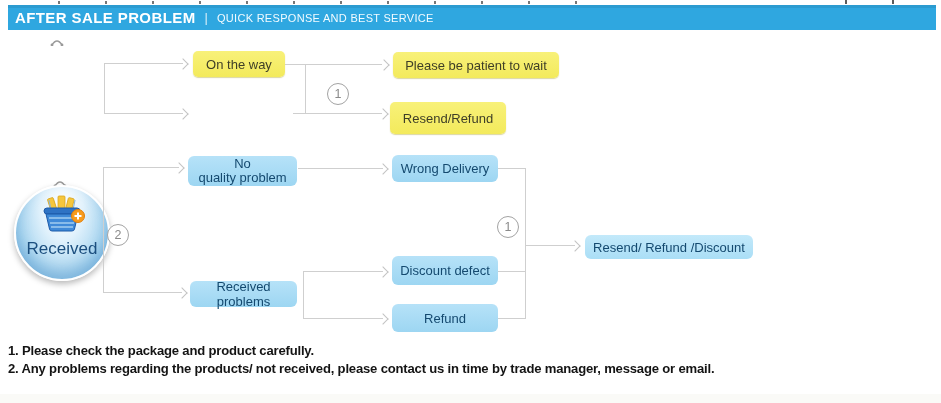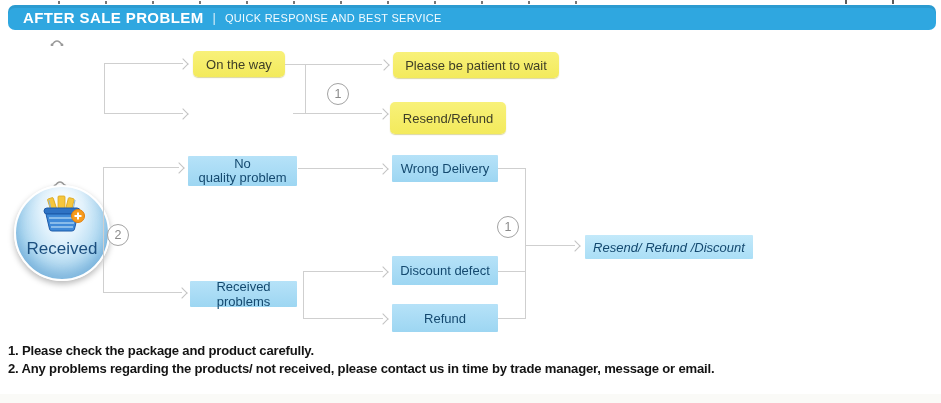--- a/index.html
+++ b/index.html
@@ -5,21 +5,21 @@
   html,body{margin:0;padding:0;background:#fff;}
   #stage{
     position:relative;width:941px;height:403px;background:#fff;overflow:hidden;
     font-family:"Liberation Sans","DejaVu Sans",sans-serif;
   }
   
   .banner{
     position:absolute;left:8px;top:5px;width:928px;height:25px;
     background:#2fa7e0;color:#fff;display:flex;align-items:center;
     box-shadow:inset 0 3px 0 rgba(0,0,0,.07);
-    padding-left:15px;box-sizing:border-box;white-space:nowrap;border-radius:7px;
+    padding-left:7px;box-sizing:border-box;white-space:nowrap;
   }
   .banner .title{font-weight:bold;font-size:15px;letter-spacing:.4px;}
   .banner .sep{margin:0 9px;opacity:.8;font-size:13px;}
   .banner .subtitle{font-size:11px;color:#f2fbff;letter-spacing:.3px;}
   
   .cutmarks{position:absolute;height:3px;opacity:.75;
     background:repeating-linear-gradient(90deg,#4a4a4a 0 2px,transparent 2px 47px);}
   .botstrip{position:absolute;left:0;top:394px;width:941px;height:9px;background:#fafaf7;}
   
   .badge{position:absolute;border-radius:50%;border:2px solid #fff;
@@ -34,23 +34,23 @@
   .badge-label1{position:absolute;left:0;top:47px;width:100%;
     color:#161616;font-size:16px;line-height:17px;}
   .badge-label2{position:absolute;left:0;top:52px;width:100%;
     color:#1b4e7e;font-size:17px;}
   .clasp{position:absolute;}
   
   .fbox{position:absolute;display:flex;flex-direction:column;align-items:center;
     justify-content:center;text-align:center;box-sizing:border-box;}
   .ybox{background:linear-gradient(180deg,#f8f179,#f3ea5c);border-radius:5px;
     color:#3e3e27;font-size:13px;box-shadow:0 1px 1px rgba(185,175,70,.5);}
-  .bbox{background:linear-gradient(180deg,#b6e2f8,#9dd6f2);border-radius:1px;
+  .bbox{background:linear-gradient(180deg,#b6e2f8,#9dd6f2);border-radius:6px;
     color:#14496f;font-size:13px;}
-  .bbox-light{background:linear-gradient(180deg,#c3e9fa,#aadef6);font-style:italic;}
+  .bbox-light{background:linear-gradient(180deg,#c3e9fa,#aadef6);}
   .two-line{line-height:14px;}
   
   .hline,.vline{position:absolute;background:#cfcfcf;}
   .hline{height:1px;}
   .vline{width:1px;}
   .chev{position:absolute;width:7px;height:7px;border-top:1px solid #c3c3c3;
     border-right:1px solid #c3c3c3;transform:rotate(45deg);}
   
   .circnum{position:absolute;width:20px;height:20px;border:1px solid #a3a3a3;
     border-radius:50%;background:#fff;color:#8a8a8a;font-size:12.5px;

